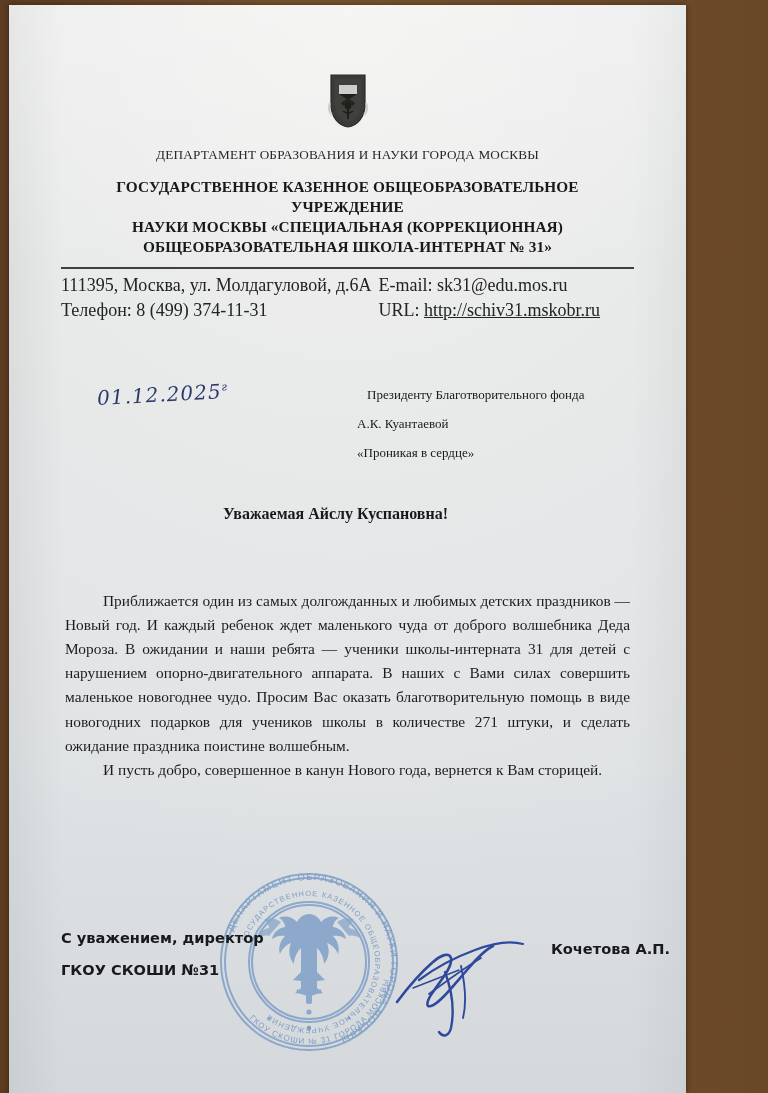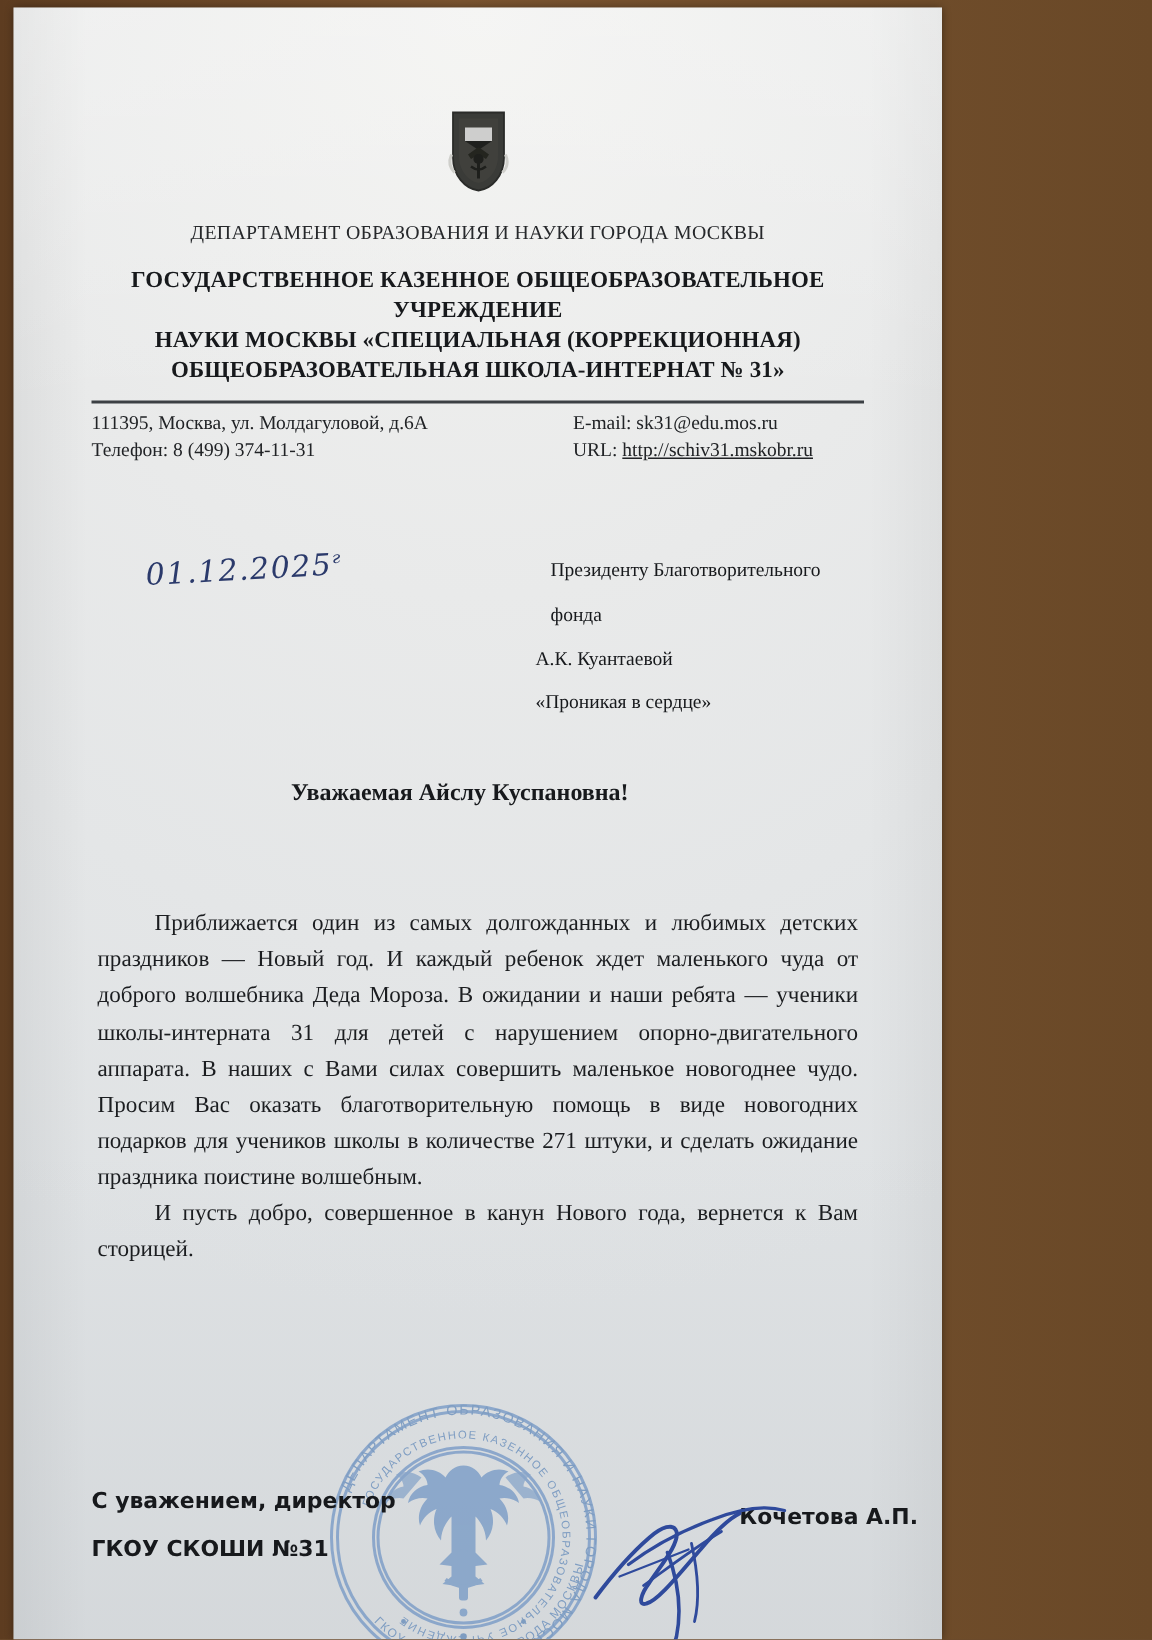--- a/index.html
+++ b/index.html
@@ -22,21 +22,21 @@
     inset: 0;
     background:
       linear-gradient(90deg, #5d3c20 0%, #7a5430 40%, #694827 100%);
   }
 
   
   #page {
     position: absolute;
     left: 9px;
     top: 5px;
-    width: 619px;
+    width: 677px;
     height: 1088px;
     background:
       radial-gradient(120% 80% at 50% 0%, #f2f2f0 0%, #e9eaea 45%, #dfe2e4 100%);
     box-shadow: 0 0 6px rgba(0,0,0,0.45);
     overflow: hidden;
   }
   
   #page::after {
     content: "";
     position: absolute;
@@ -87,21 +87,21 @@
 
   .rule {
     margin: 10px 0 0 0;
     height: 2px;
     background: #3c4044;
   }
 
   .contacts {
     display: flex;
     justify-content: space-between;
-    font-size: 13px;
+    font-size: 18px;
     line-height: 1.42;
     margin-top: 4px;
     color: #212326;
   }
   .contacts .col-right { text-align: left; padding-right: 34px; }
   .u { text-decoration: underline; }
 
   
   .meta-row {
     display: flex;

